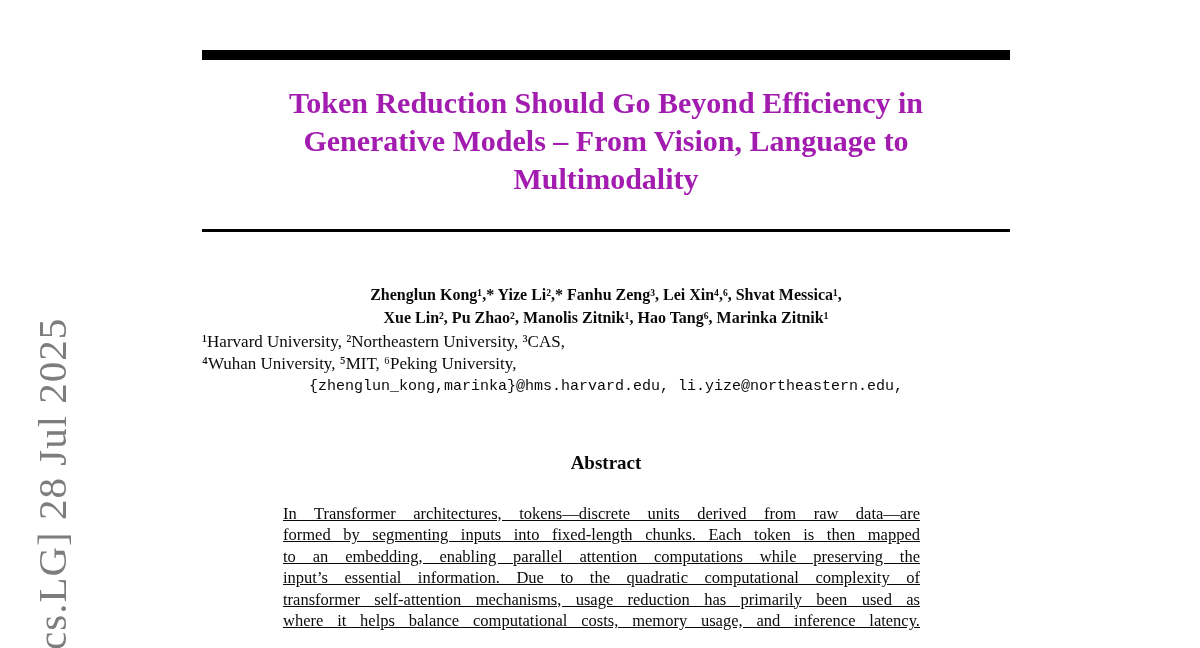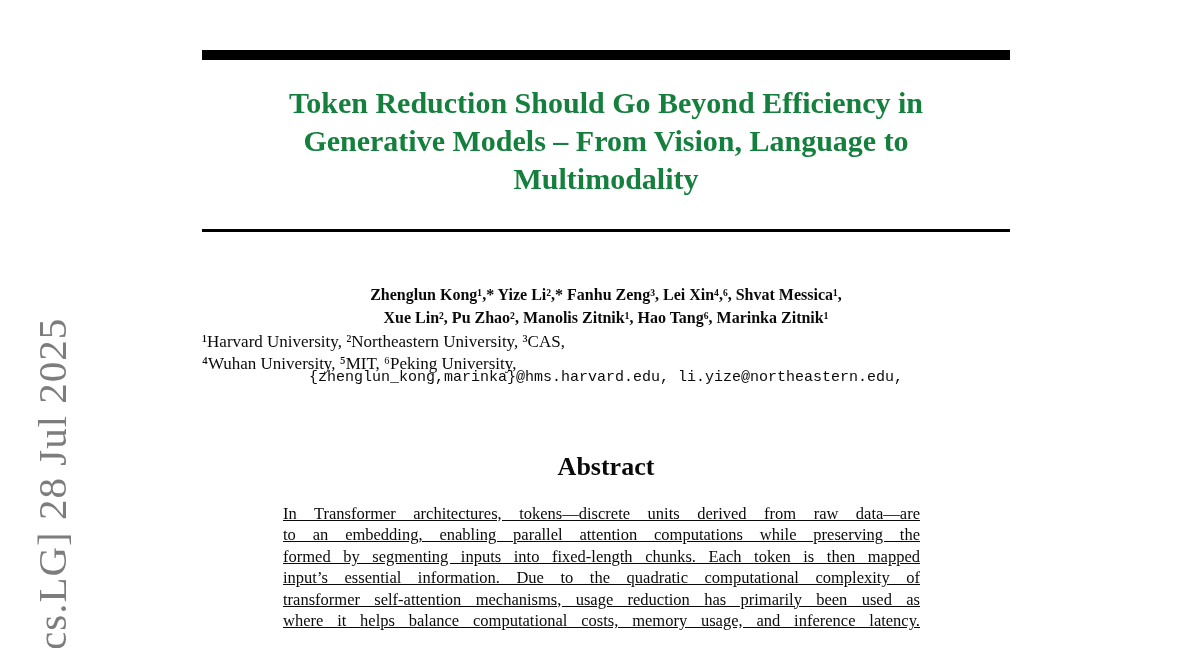--- a/index.html
+++ b/index.html
@@ -43,21 +43,21 @@
   .title {
     position: absolute;
     left: 172px;
     top: 84px;
     width: 868px;
     margin: 0;
     text-align: center;
     font-size: 30px;
     font-weight: bold;
     line-height: 38px;
-    color: #15803d;
+    color: #a21caf;
   }
   .title .tline { display: block; }
   .authors {
     position: absolute;
     left: 202px;
     top: 283px;
     width: 808px;
     text-align: center;
     font-size: 16px;
     font-weight: bold;
@@ -68,35 +68,35 @@
     left: 202px;
     top: 331px;
     width: 808px;
     text-align: left;
     font-size: 17px;
     line-height: 22px;
   }
   .emails {
     position: absolute;
     left: 202px;
-    top: 368px;
+    top: 377px;
     width: 808px;
     text-align: center;
     font-family: "Liberation Mono", monospace;
     font-size: 15px;
     line-height: 20px;
   }
   .abs-head {
     position: absolute;
     left: 202px;
     top: 452px;
     width: 808px;
     margin: 0;
     text-align: center;
-    font-size: 26px;
+    font-size: 19px;
     font-weight: bold;
   }
   .abs-body {
     position: absolute;
     left: 283px;
     top: 503px;
     width: 637px;
     font-size: 16.5px;
     line-height: 21.4px;
   }
@@ -134,20 +134,20 @@
     <div>¹Harvard University, ²Northeastern University, ³CAS,</div>
     <div>⁴Wuhan University, ⁵MIT, ⁶Peking University,</div>
   </div>
 
   <div class="emails">{zhenglun_kong,marinka}@hms.harvard.edu, li.yize@northeastern.edu,</div>
 
   <h2 class="abs-head">Abstract</h2>
 
   <div class="abs-body">
     <div class="abs-line">In Transformer architectures, tokens—discrete units derived from raw data—are</div>
+    <div class="abs-line">formed by segmenting inputs into fixed-length chunks. Each token is then mapped</div>
     <div class="abs-line">to an embedding, enabling parallel attention computations while preserving the</div>
-    <div class="abs-line">formed by segmenting inputs into fixed-length chunks. Each token is then mapped</div>
     <div class="abs-line">input’s essential information. Due to the quadratic computational complexity of</div>
     <div class="abs-line">transformer self-attention mechanisms, usage reduction has primarily been used as</div>
     <div class="abs-line">where it helps balance computational costs, memory usage, and inference latency.</div>
   </div>
 
 </div>
 
 </body></html>

